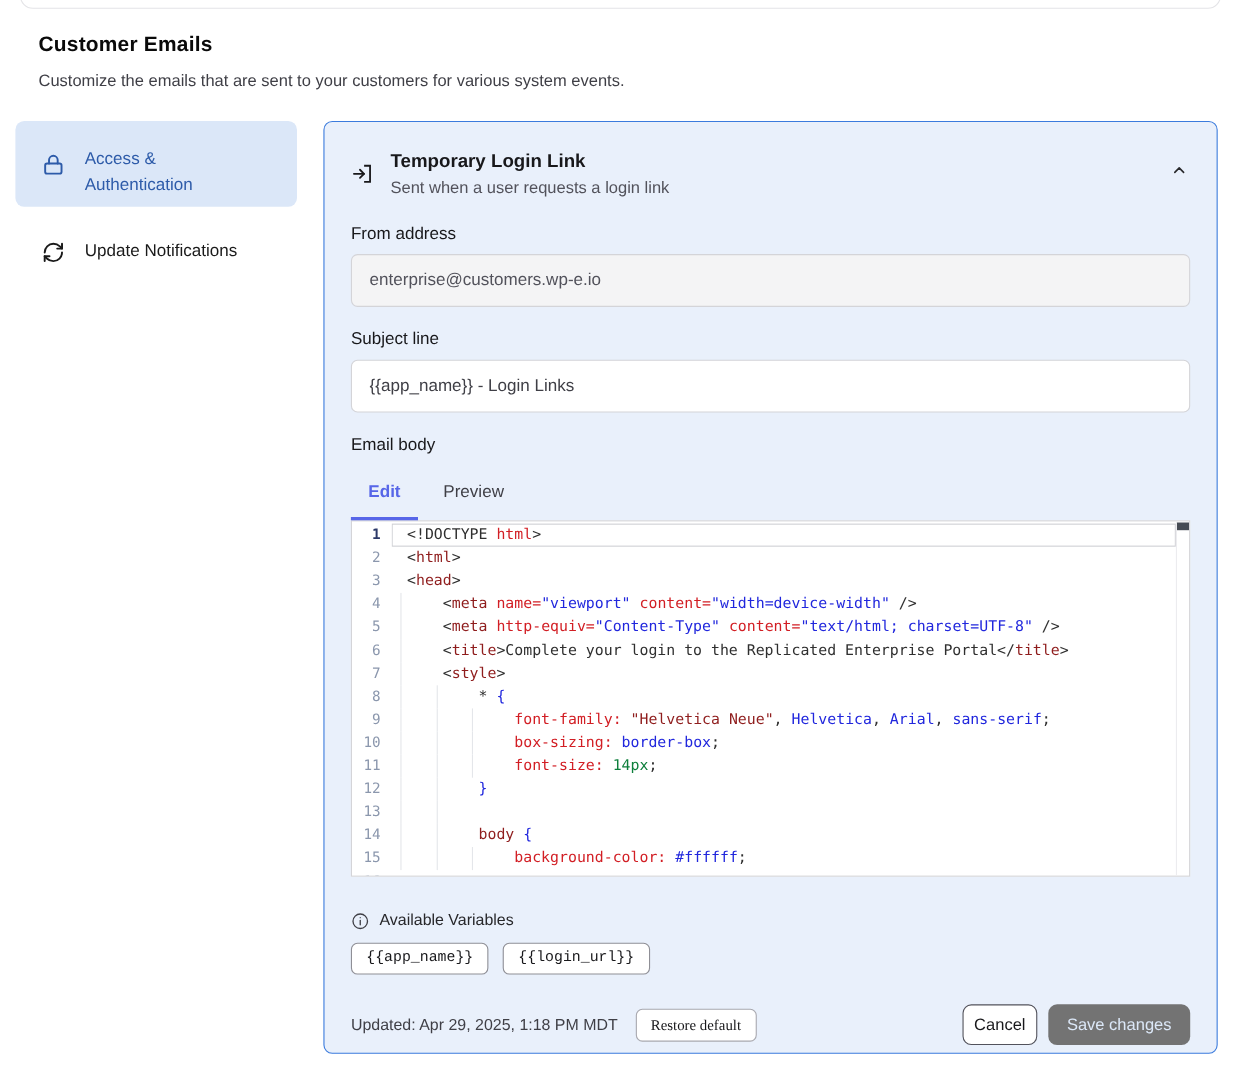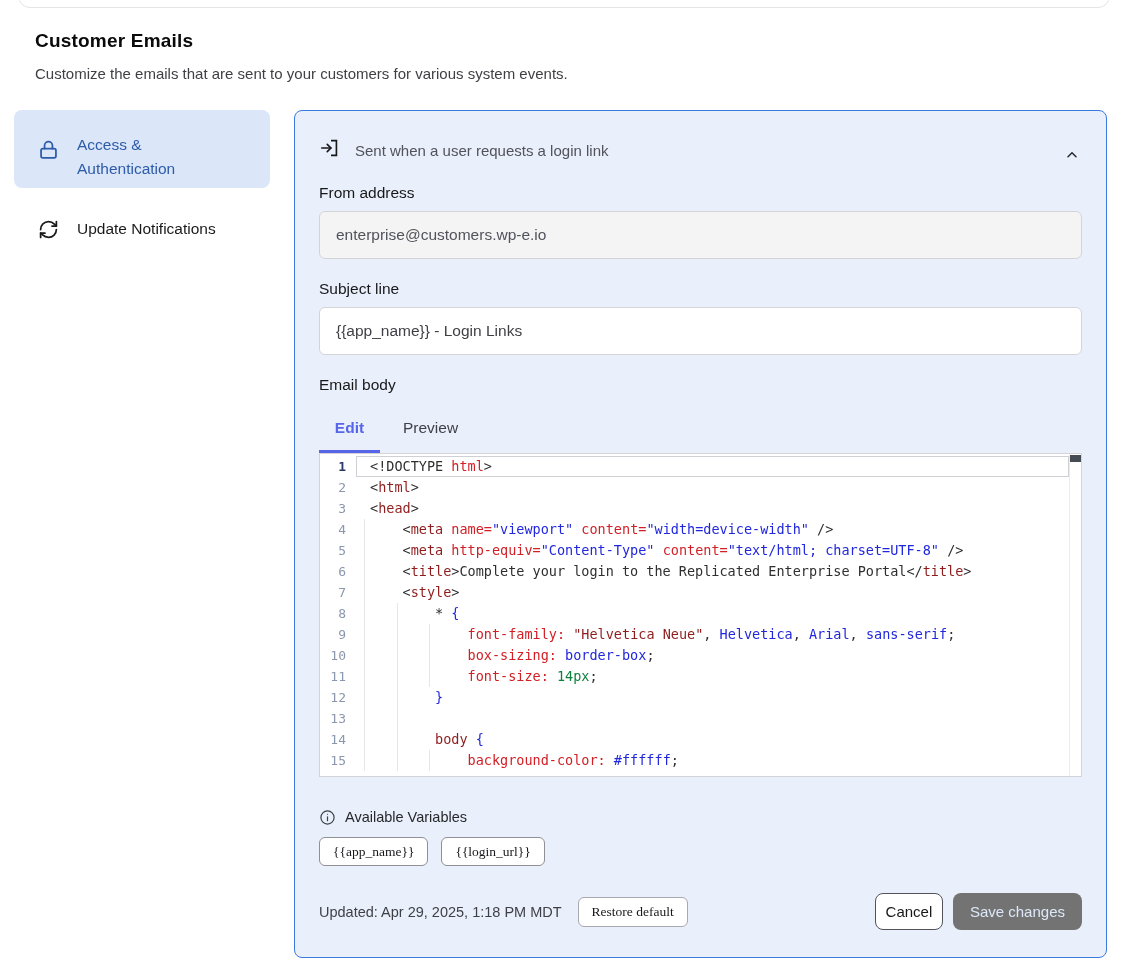--- a/index.html
+++ b/index.html
@@ -66,21 +66,21 @@
   .tk-s { color:#2127dd; } .tk-n { color:#0e7f3c; } .tk-b { color:#2127dd; }
   .tk-cs { color:#8f1d1d; } .tk-v { color:#2127dd; }
   .editor-scrollbar { flex:0 0 12px; border-left:1px solid #ececef; position:relative; }
   .scroll-thumb { position:absolute; top:1px; left:0; width:11px; height:7px; background:#464b54; }
 
   
   .vars-head { display:flex; align-items:flex-start; gap:9px; margin-top:32px; }
   .vars-head span { font-size:14.5px; color:#27272a; }
   .chips { display:flex; gap:13px; margin-top:11px; }
   .chip { height:29px; padding:0 13px; background:#fff; border:1px solid #8f8f96; border-radius:6px;
-    font-family:Liberation Serif, serif; font-size:13.5px; color:#18181b; cursor:pointer; }
+    font-family:Liberation Mono, monospace; font-size:13.5px; color:#18181b; cursor:pointer; }
 
   
   .panel-footer { display:flex; align-items:center; margin-top:27px; }
   .updated { font-size:14.5px; color:#3f3f46; }
   .btn { cursor:pointer; font-family:"Liberation Sans","DejaVu Sans",sans-serif; }
   .btn-restore { margin-left:16px; height:30px; padding:0 13px; font-size:13.5px; color:#18181b;
     background:#fff; border:1px solid #a8a8af; border-radius:6px;font-family:Liberation Serif, serif; }
   .footer-right { margin-left:auto; display:flex; gap:10px; }
   .btn-cancel { height:37px; width:68px; font-size:15px; color:#18181b; background:#fff;
     border:1px solid #52525b; border-radius:8px; }
@@ -126,20 +126,21 @@
 
     <div class="panel-header">
       <span style="display:flex;">
         <svg width="22" height="22" viewBox="0 0 24 24" fill="none" stroke="#18181b" stroke-width="1.8" stroke-linecap="square">
           <path d="M14 4h5v16h-5"></path>
           <path d="M3 12h10" stroke-linecap="round"></path>
           <path d="M9 8l4 4-4 4" stroke-linecap="round" stroke-linejoin="round"></path>
         </svg>
       </span>
       <div>
+        <div class="ht">Temporary Login Link</div>
         <div class="hs">Sent when a user requests a login link</div>
       </div>
       <button class="collapse-btn">
         <span style="display:flex;">
           <svg width="16" height="16" viewBox="0 0 24 24" fill="none" stroke="#27272a" stroke-width="2.2" stroke-linecap="round" stroke-linejoin="round">
             <path d="M6 14.5l6-6 6 6"></path>
           </svg>
         </span>
       </button>
     </div>

